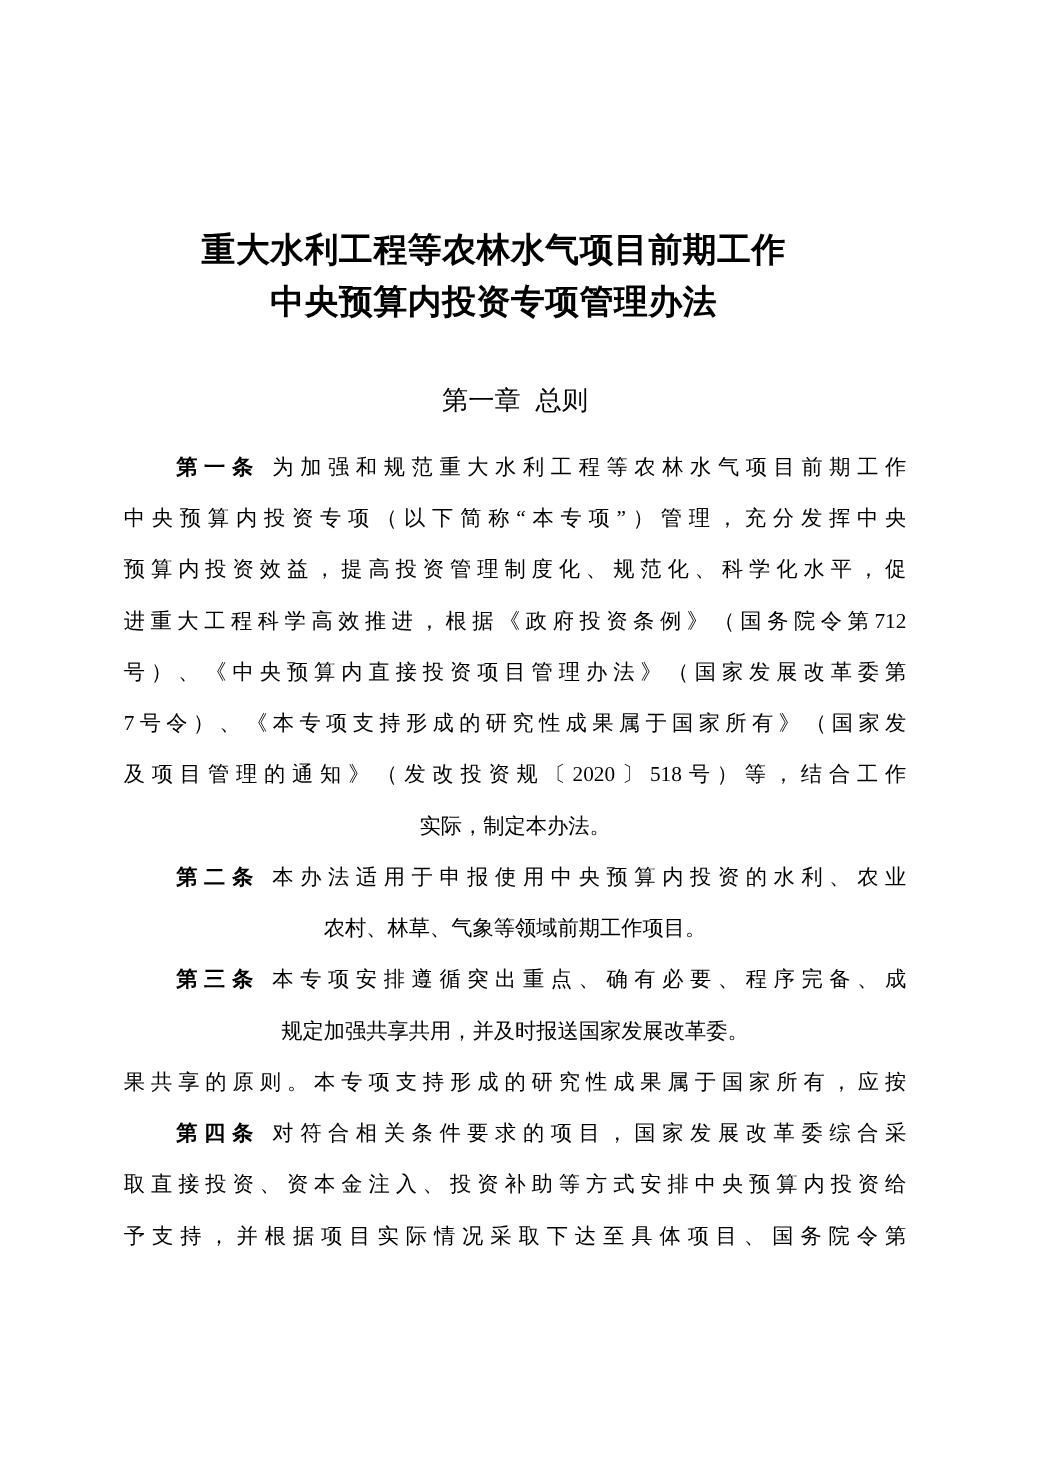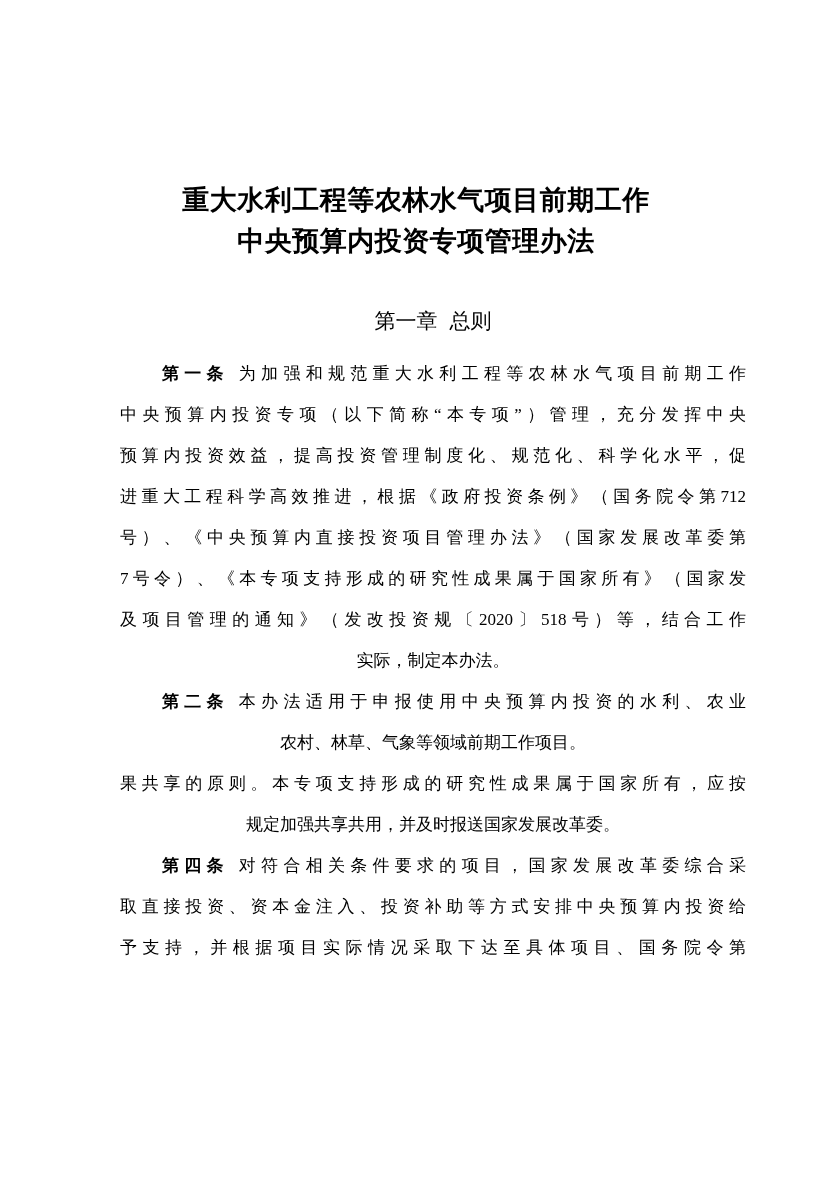--- a/index.html
+++ b/index.html
@@ -17,21 +17,21 @@
   .page {
     position: absolute;
     left: 0; top: 0;
     width: 831px;
     height: 1177px;
     background: #ffffff;
     overflow: hidden;
   }
   .content {
     position: absolute;
-    left: 120px;
+    left: 99px;
     top: 0;
     width: 626px;
     height: 1177px;
   }
   .doc-title {
     position: absolute;
     top: 180px;
     left: 0;
     width: 100%;
     margin: 0;
@@ -102,21 +102,22 @@
         <div class="line fill first"><span class="art-label">第一条</span><span>为加强和规范重大水利工程等农林水气项目前期工作</span></div>
         <div class="line fill">中央预算内投资专项（以下简称“本专项”）管理，充分发挥中央</div>
         <div class="line fill">预算内投资效益，提高投资管理制度化、规范化、科学化水平，促</div>
         <div class="line fill">进重大工程科学高效推进，根据《政府投资条例》（国务院令第712</div>
         <div class="line fill">号）、《中央预算内直接投资项目管理办法》（国家发展改革委第</div>
         <div class="line fill">7号令）、《本专项支持形成的研究性成果属于国家所有》（国家发</div>
         <div class="line fill">及项目管理的通知》（发改投资规〔2020〕518号）等，结合工作</div>
         <div class="line end">实际，制定本办法。</div>
         <div class="line fill first"><span class="art-label">第二条</span><span>本办法适用于申报使用中央预算内投资的水利、农业</span></div>
         <div class="line end">农村、林草、气象等领域前期工作项目。</div>
+        <div class="line fill first"><span class="art-label">第三条</span><span>本专项安排遵循突出重点、确有必要、程序完备、成</span></div>
+        <div class="line end">规定加强共享共用，并及时报送国家发展改革委。</div>
         <div class="line fill">果共享的原则。本专项支持形成的研究性成果属于国家所有，应按</div>
-        <div class="line end">规定加强共享共用，并及时报送国家发展改革委。</div>
         <div class="line fill first"><span class="art-label">第四条</span><span>对符合相关条件要求的项目，国家发展改革委综合采</span></div>
         <div class="line fill">取直接投资、资本金注入、投资补助等方式安排中央预算内投资给</div>
         <div class="line fill">予支持，并根据项目实际情况采取下达至具体项目、国务院令第</div>
       </div>
 
   </div>
 </div>
 
 </body></html>

